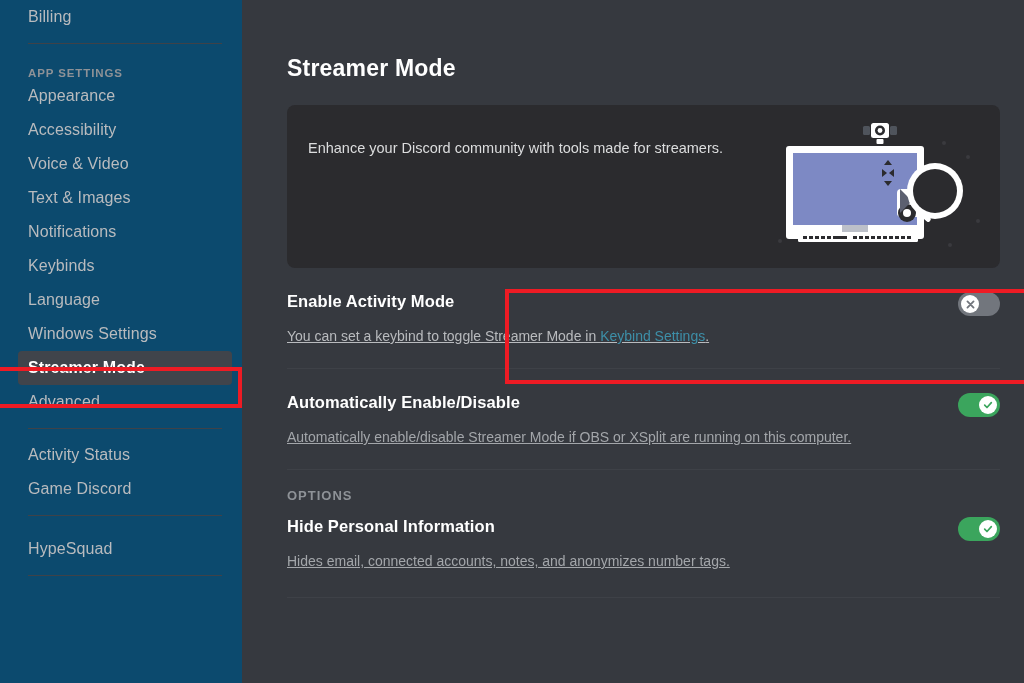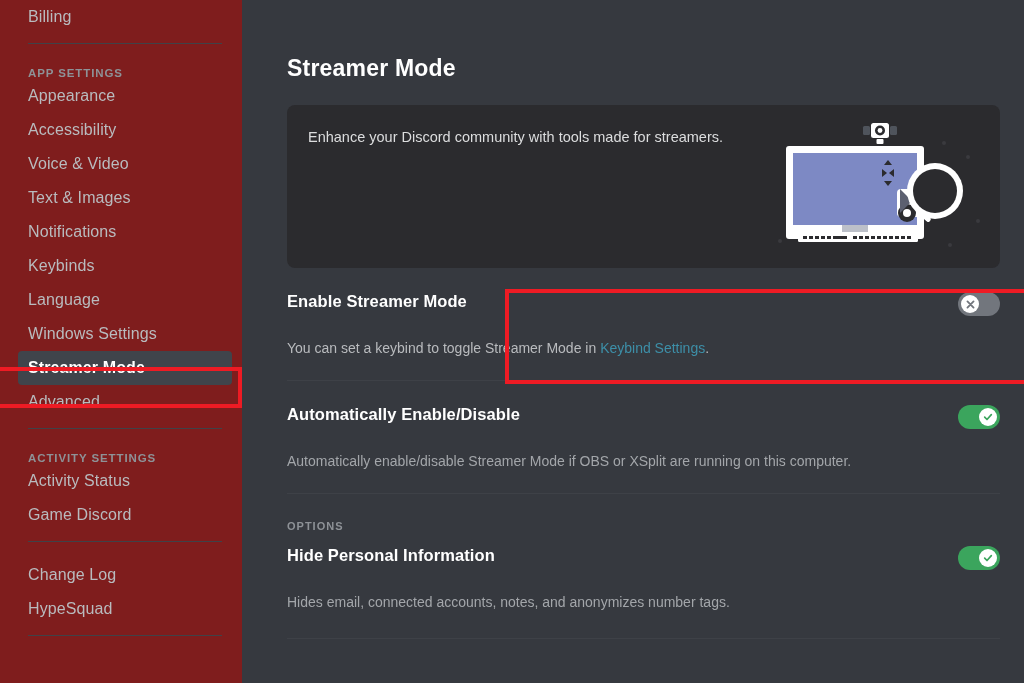--- a/index.html
+++ b/index.html
@@ -7,21 +7,21 @@
     width: 1024px; height: 683px;
     background: #36393f;
     font-family: "Liberation Sans", sans-serif;
     overflow: hidden;
   }
   .app { position: relative; width: 1024px; height: 683px; display: flex; }
 
   
   .sidebar {
     width: 242px; height: 683px;
-    background: #7f1d1d;
+    background: #0c4a6e;
     padding: 0 0 0 0;
     position: relative;
     flex: 0 0 242px;
   }
   .sb-inner { padding: 0 10px 0 18px; }
   .nav-item {
     height: 34px;
     display: flex; align-items: center;
     padding: 0 10px;
     border-radius: 4px;
@@ -90,21 +90,21 @@
   .promo-text { padding: 24px 0 0 21px; position: relative; z-index: 2; }
   .promo-eyebrow {
     color: #8a8d93;
     font-size: 12px;
     font-weight: bold;
     letter-spacing: 1px;
   }
   .promo-line1 {
     color: #dcddde;
     font-size: 14.5px;
-    margin-top: 0;
+    margin-top: 11px;
   }
   .promo-line2 {
     color: #dcddde;
     font-size: 14.5px;
     margin-top: 15px;
   }
   .link { color: #3d8fa8; text-decoration: none; cursor: pointer; }
   .promo-art {
     position: absolute;
     right: 8px; top: 16px;
@@ -123,35 +123,36 @@
   .setting-title {
     color: #ffffff;
     font-size: 16.5px;
     font-weight: bold;
     letter-spacing: .1px;
   }
   .setting-title.opt { font-size: 16.5px; }
   .setting-desc {
     color: #b9bbbe;
     font-size: 14px;
-    margin-top: 24px;
+    margin-top: 12px;
     max-width: 640px;
+    text-decoration: underline;
   }
   .setting-desc.dim { color: #a3a6aa; }
   .hr {
     height: 1px;
     background: #3e4147;
     margin-top: 24px;
   }
   .section-label {
     color: #8e9297;
-    font-size: 11px;
+    font-size: 13px;
     font-weight: bold;
     letter-spacing: 1px;
-    margin-top: 26px;
+    margin-top: 18px;
   }
 
   
   .toggle {
     width: 42px; height: 24px;
     border-radius: 12px;
     position: relative;
     flex: 0 0 42px;
     cursor: pointer;
   }
@@ -220,35 +221,31 @@
       </div>
       <div class="nav-item active">
         <span>Streamer Mode</span>
       </div>
       <div class="nav-item">
         <span>Advanced</span>
       </div>
 
       <div class="sb-divider"></div>
 
-      <div class="nav-head">ACTIVITY SETTINGS</div>
 
       <div class="nav-item">
         <span>Activity Status</span>
       </div>
       <div class="nav-item">
         <span>Game Discord</span>
       </div>
 
       <div class="sb-divider"></div>
       <div class="gap-sm"></div>
 
-      <div class="nav-item">
-        <span>Change Log</span>
-      </div>
       <div class="nav-item">
         <span>HypeSquad</span>
       </div>
 
       <div class="sb-divider"></div>
     </div>
 
     <div class="sb-highlight"></div>
   </nav>
 
@@ -314,21 +311,21 @@
         <circle cx="172" cy="22" r="2" fill="#3a3a3e"></circle>
         <circle cx="196" cy="36" r="2" fill="#3a3a3e"></circle>
         <circle cx="206" cy="100" r="2" fill="#3a3a3e"></circle>
         <circle cx="178" cy="124" r="2" fill="#3a3a3e"></circle>
         <circle cx="8" cy="120" r="2" fill="#3a3a3e"></circle>
       </svg>
     </div>
 
     <div class="setting">
       <div class="setting-head">
-        <div class="setting-title">Enable Streamer Mode</div>
+        <div class="setting-title">Enable Activity Mode</div>
         <div class="toggle off">
           <span class="knob">
             <svg width="9" height="9" viewBox="0 0 10 10">
               <path d="M1.6 1.6 L8.4 8.4 M8.4 1.6 L1.6 8.4" stroke="#72767d" stroke-width="2" stroke-linecap="round"></path>
             </svg>
           </span>
         </div>
       </div>
       <div class="setting-desc">
         <span>You can set a keybind to toggle Streamer Mode in </span><a class="link">Keybind Settings</a><span>.</span>

